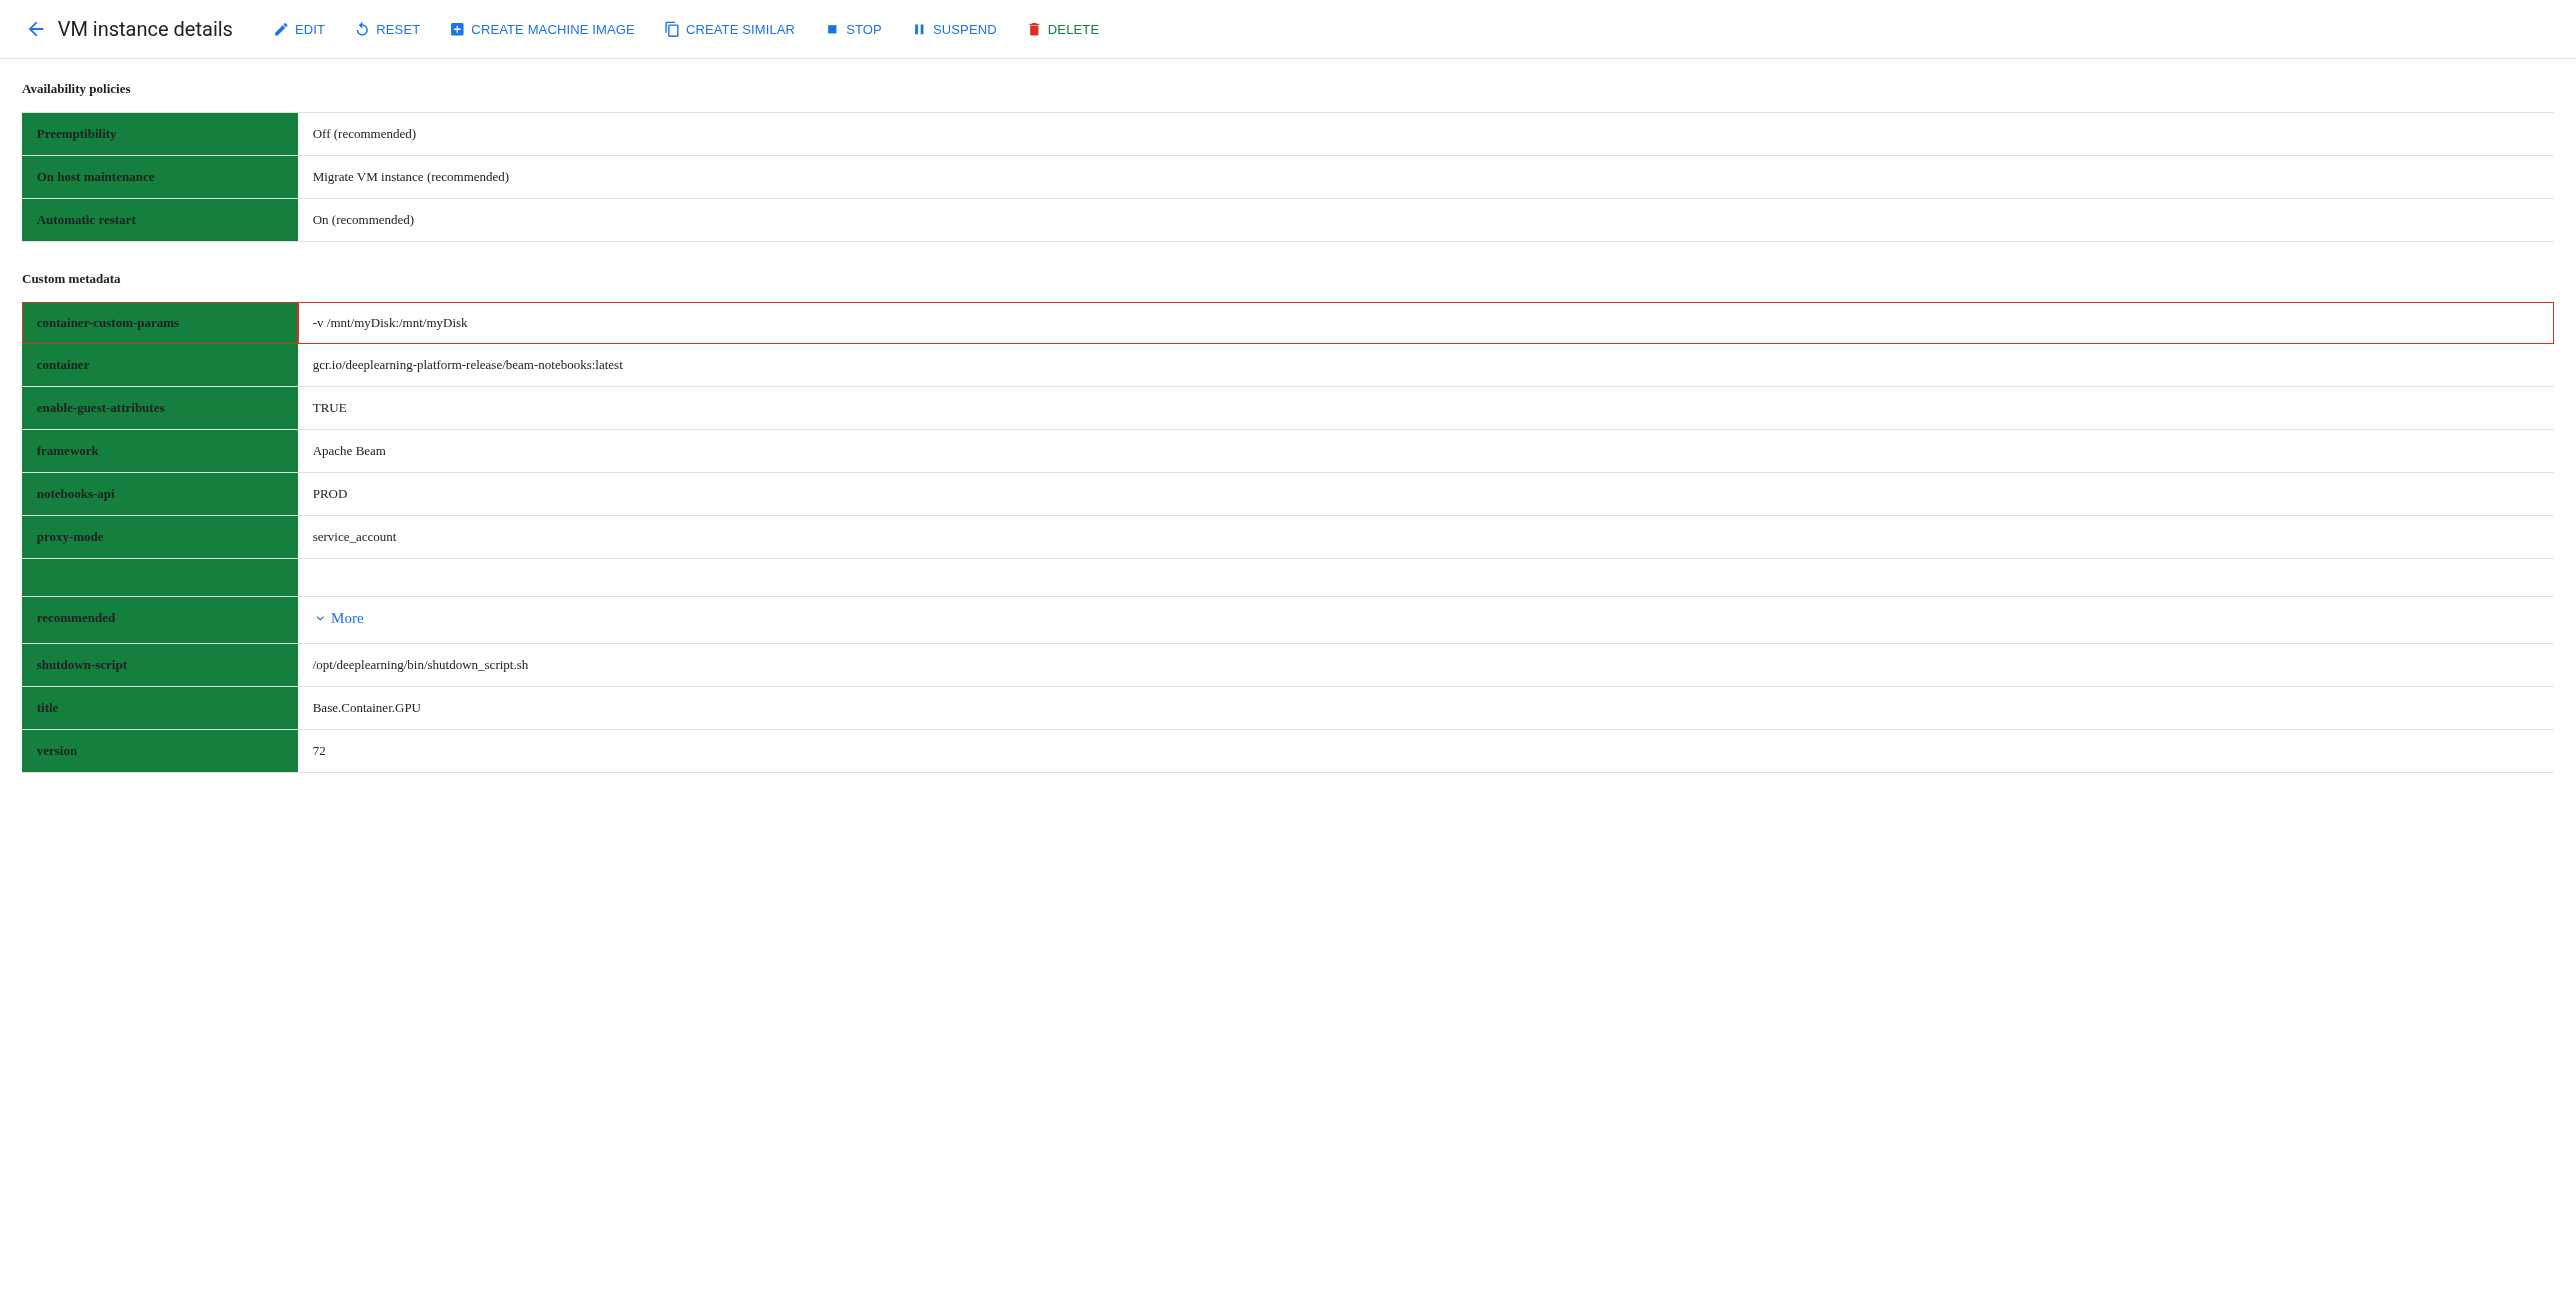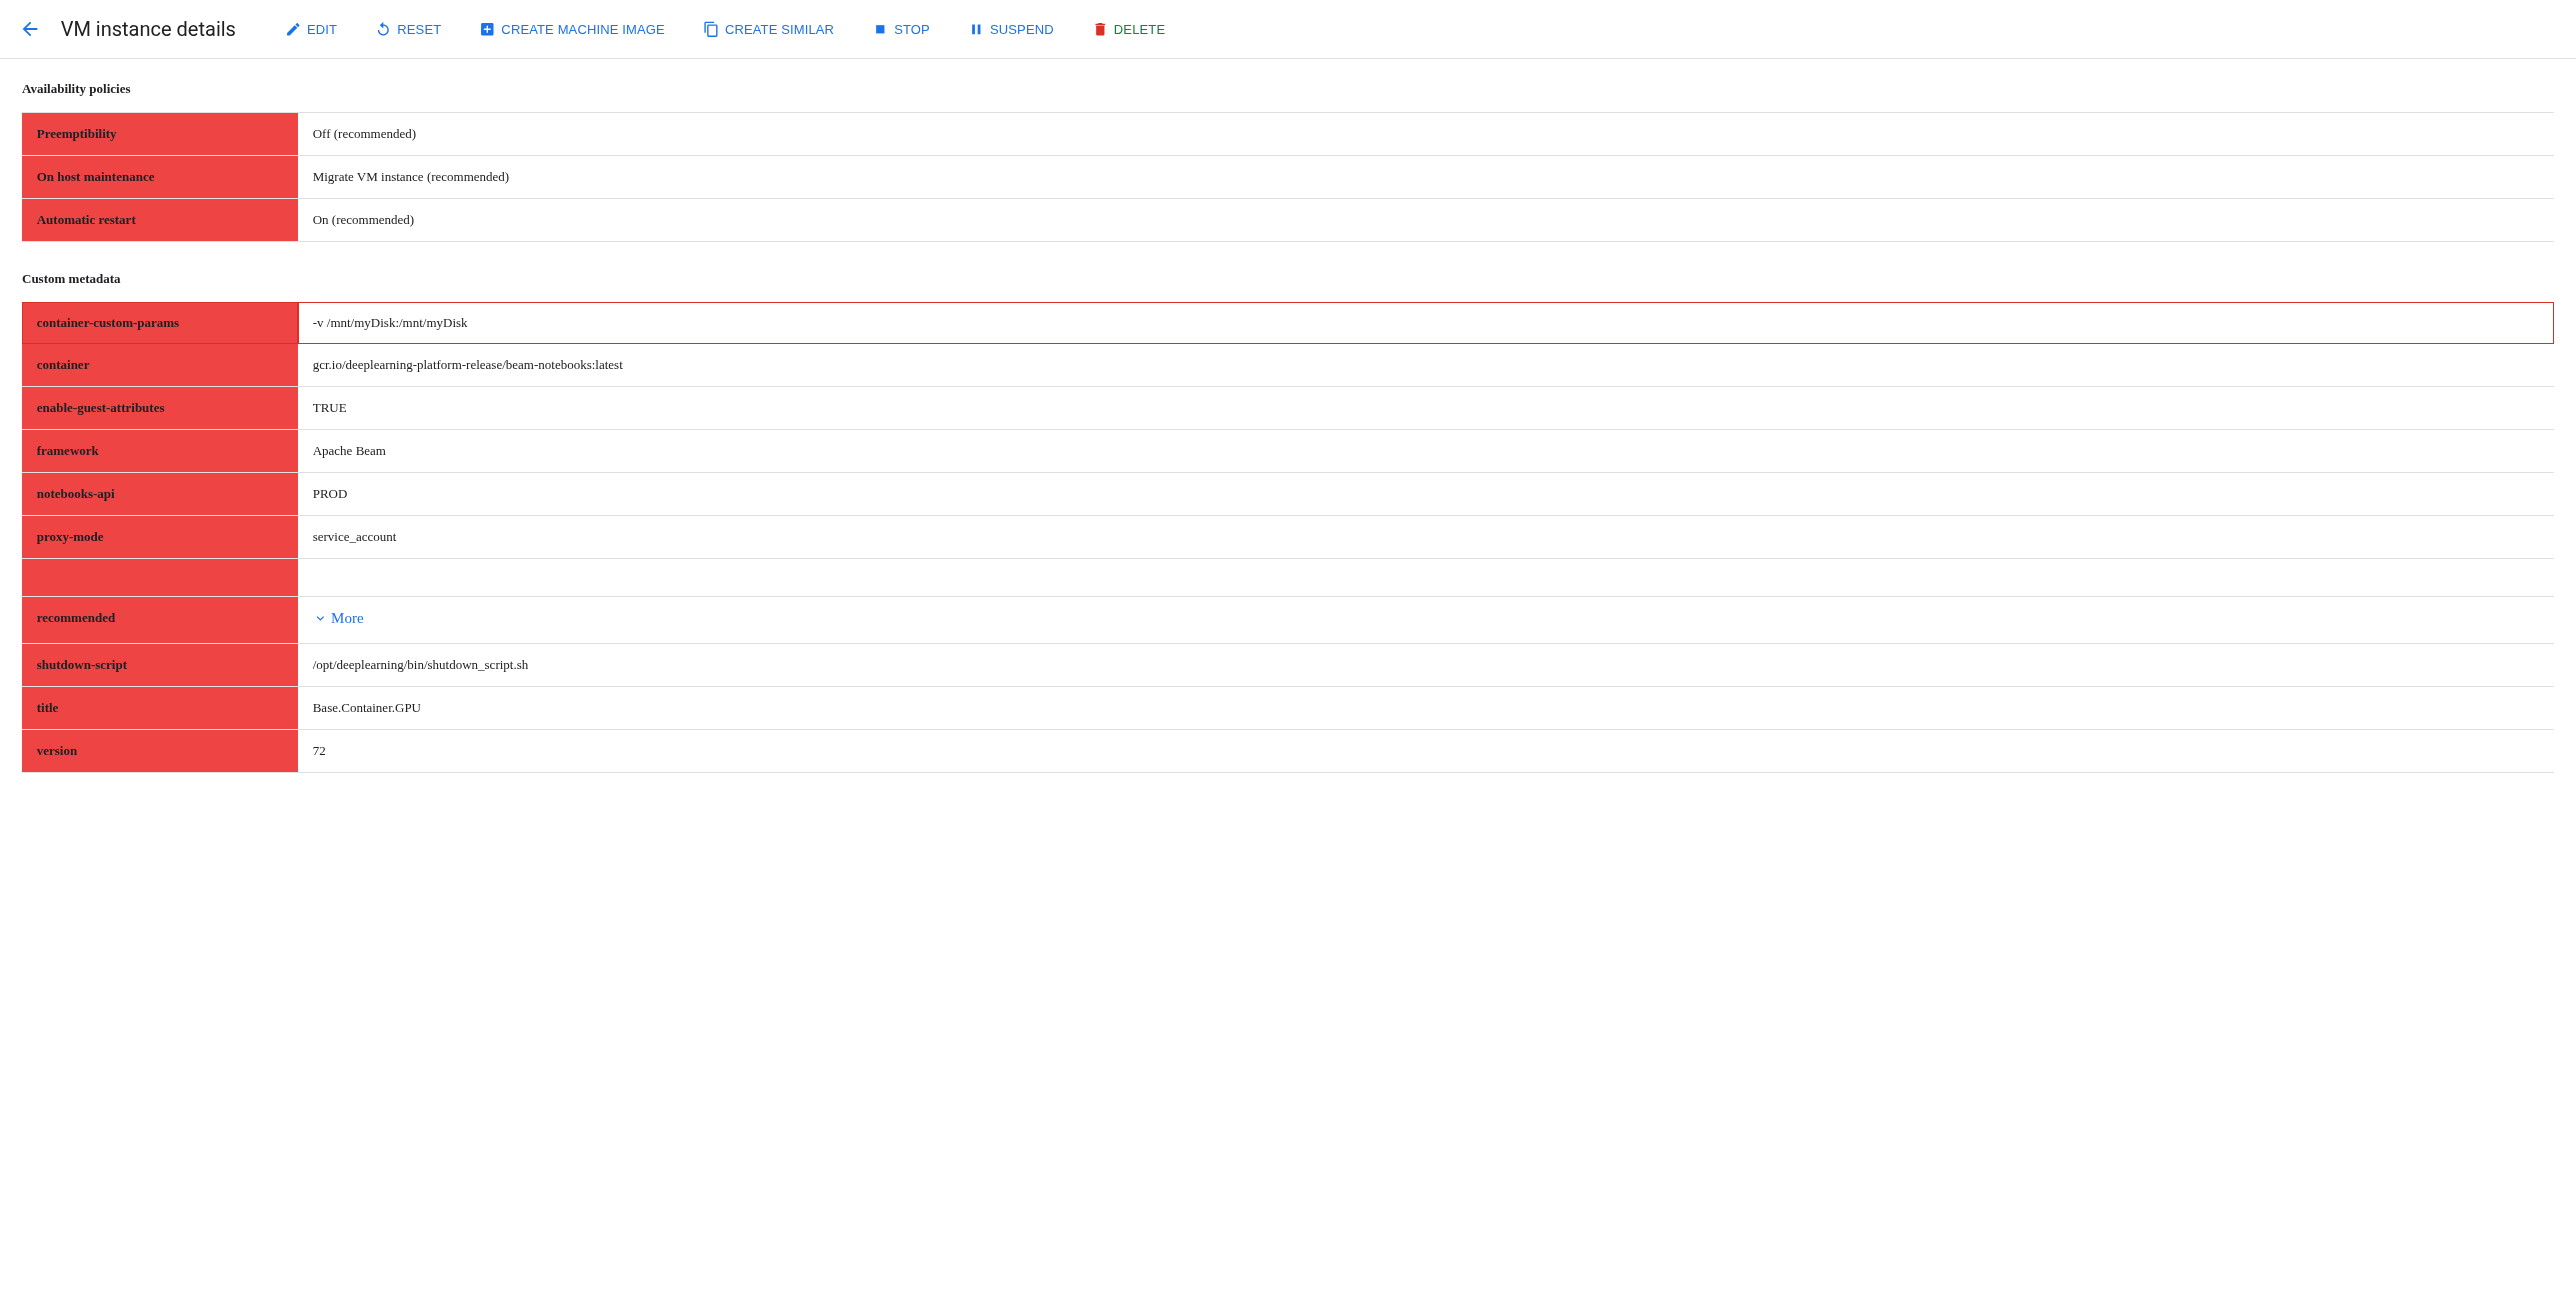--- a/index.html
+++ b/index.html
@@ -7,24 +7,24 @@
       font-family: 'Google Sans', Roboto, Arial, sans-serif;
       font-size: 13px;
       background: #fff;
       color: #202124;
     }
 
     
     .toolbar {
       display: flex;
       align-items: center;
-      padding: 0 19px;
+      padding: 0 25px;
       height: 59px;
       border-bottom: 0.9px solid #e0e0e0;
-      gap: 16px;
+      gap: 7px;
       flex-wrap: nowrap;
     }
     .toolbar-back {
       display: flex;
       align-items: center;
       cursor: pointer;
       color: #1a73e8;
       margin-right: 3.7px;
     }
     .toolbar-back svg {
@@ -86,21 +86,21 @@
     }
     .detail-table td {
       padding: 13px 14.7px;
       vertical-align: top;
       font-size: 13px;
     }
     .detail-table td:first-child {
       font-weight: 600;
       color: #202124;
       width: 276px;
-      background: #ef4444;
+      background: #15803d;
     }
     .detail-table td:last-child {
       color: #202124;
       background: #fff;
     }
 
     
     .section-gap {
       height: 22px;
     }

